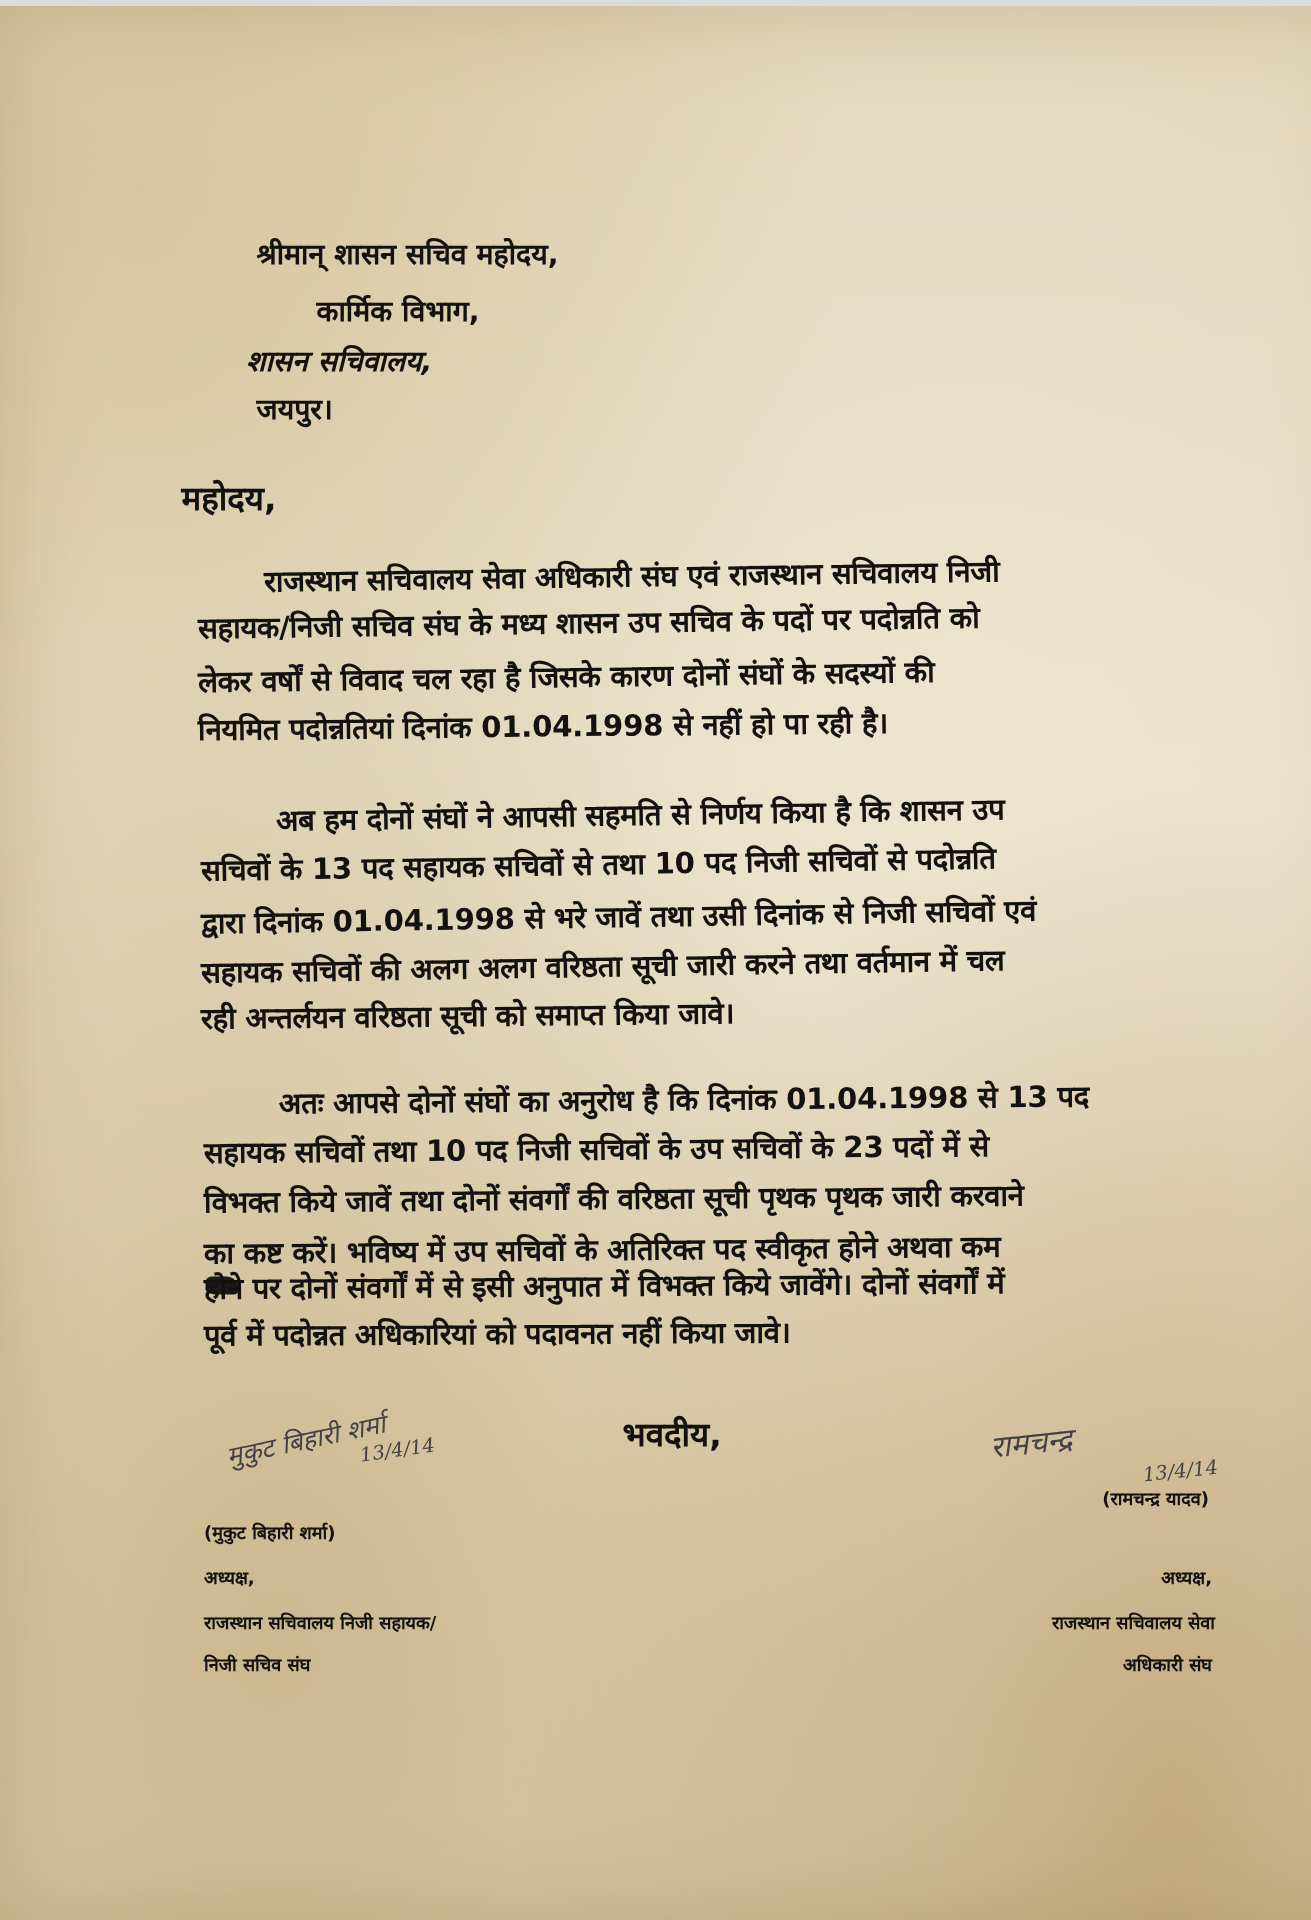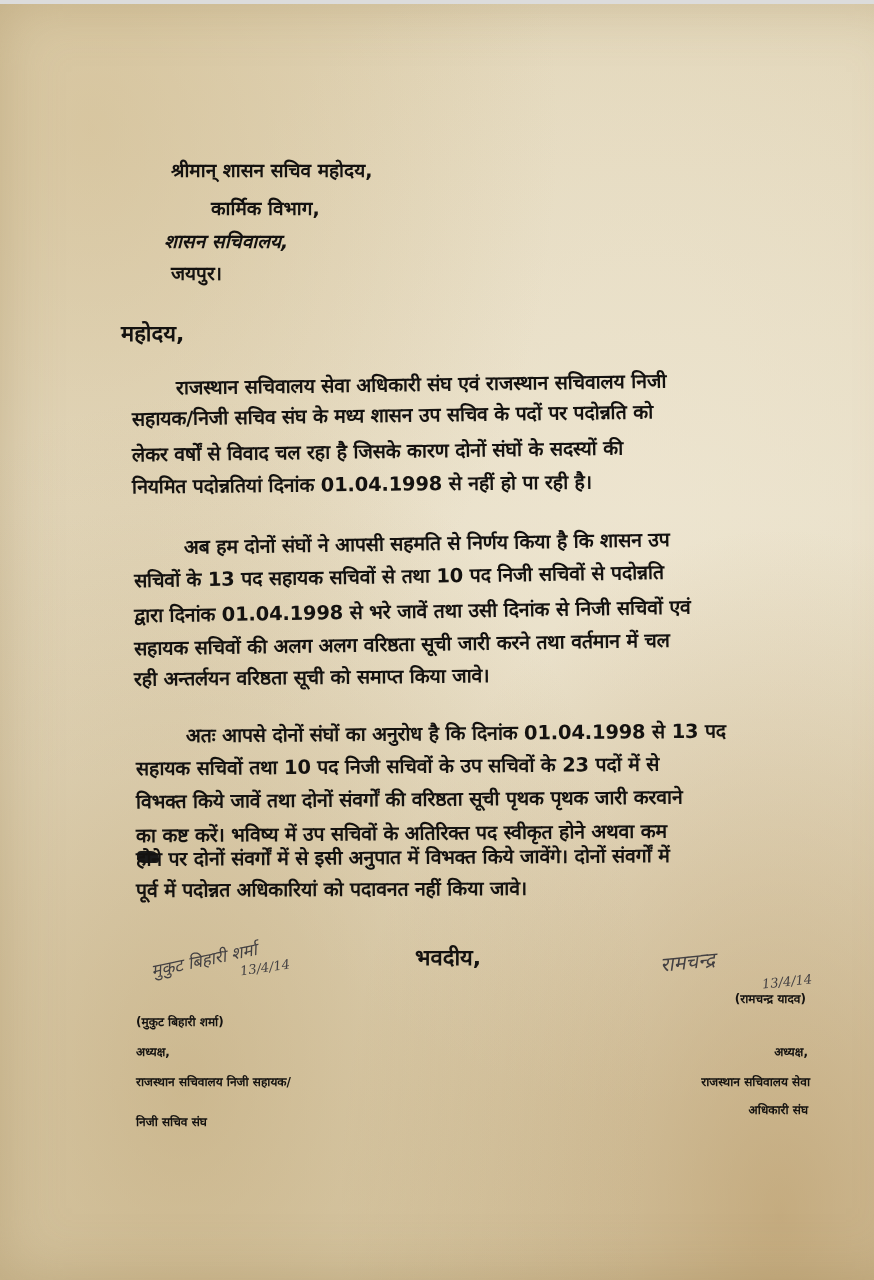--- a/index.html
+++ b/index.html
@@ -73,21 +73,21 @@
   </div>
 
   <div class="line bold" style="left:415px;top:946px;text-align:right;">भवदीय,</div>
 
   <div class="sig">
     <div class="signature-scribble" style="left:150px;top:948px;transform:rotate(-12deg);">मुकुट बिहारी शर्मा</div>
     <div class="signature-scribble" style="left:240px;top:960px;font-size:13px;transform:rotate(-8deg);">13/4/14</div>
     <div class="line" style="left:136px;top:1010px;">(मुकुट बिहारी शर्मा)</div>
     <div class="line" style="left:136px;top:1040px;">अध्यक्ष,</div>
     <div class="line" style="left:136px;top:1070px;">राजस्थान सचिवालय निजी सहायक/</div>
-    <div class="line" style="left:136px;top:1098px;margin-top:12px;">निजी सचिव संघ</div>
+    <div class="line" style="left:136px;top:1098px;">निजी सचिव संघ</div>
   </div>
 
   <div class="sig">
     <div class="signature-scribble" style="left:660px;top:948px;transform:rotate(-6deg);font-size:20px;">रामचन्द्र</div>
     <div class="signature-scribble" style="left:762px;top:974px;font-size:13px;transform:rotate(-6deg);">13/4/14</div>
     <div class="line" style="right:112px;top:987px;">(रामचन्द्र यादव)</div>
     <div class="line" style="right:110px;top:1040px;">अध्यक्ष,</div>
     <div class="line" style="right:108px;top:1070px;">राजस्थान सचिवालय सेवा</div>
     <div class="line" style="right:110px;top:1098px;margin-left:39px;">अधिकारी संघ</div>
   </div>

